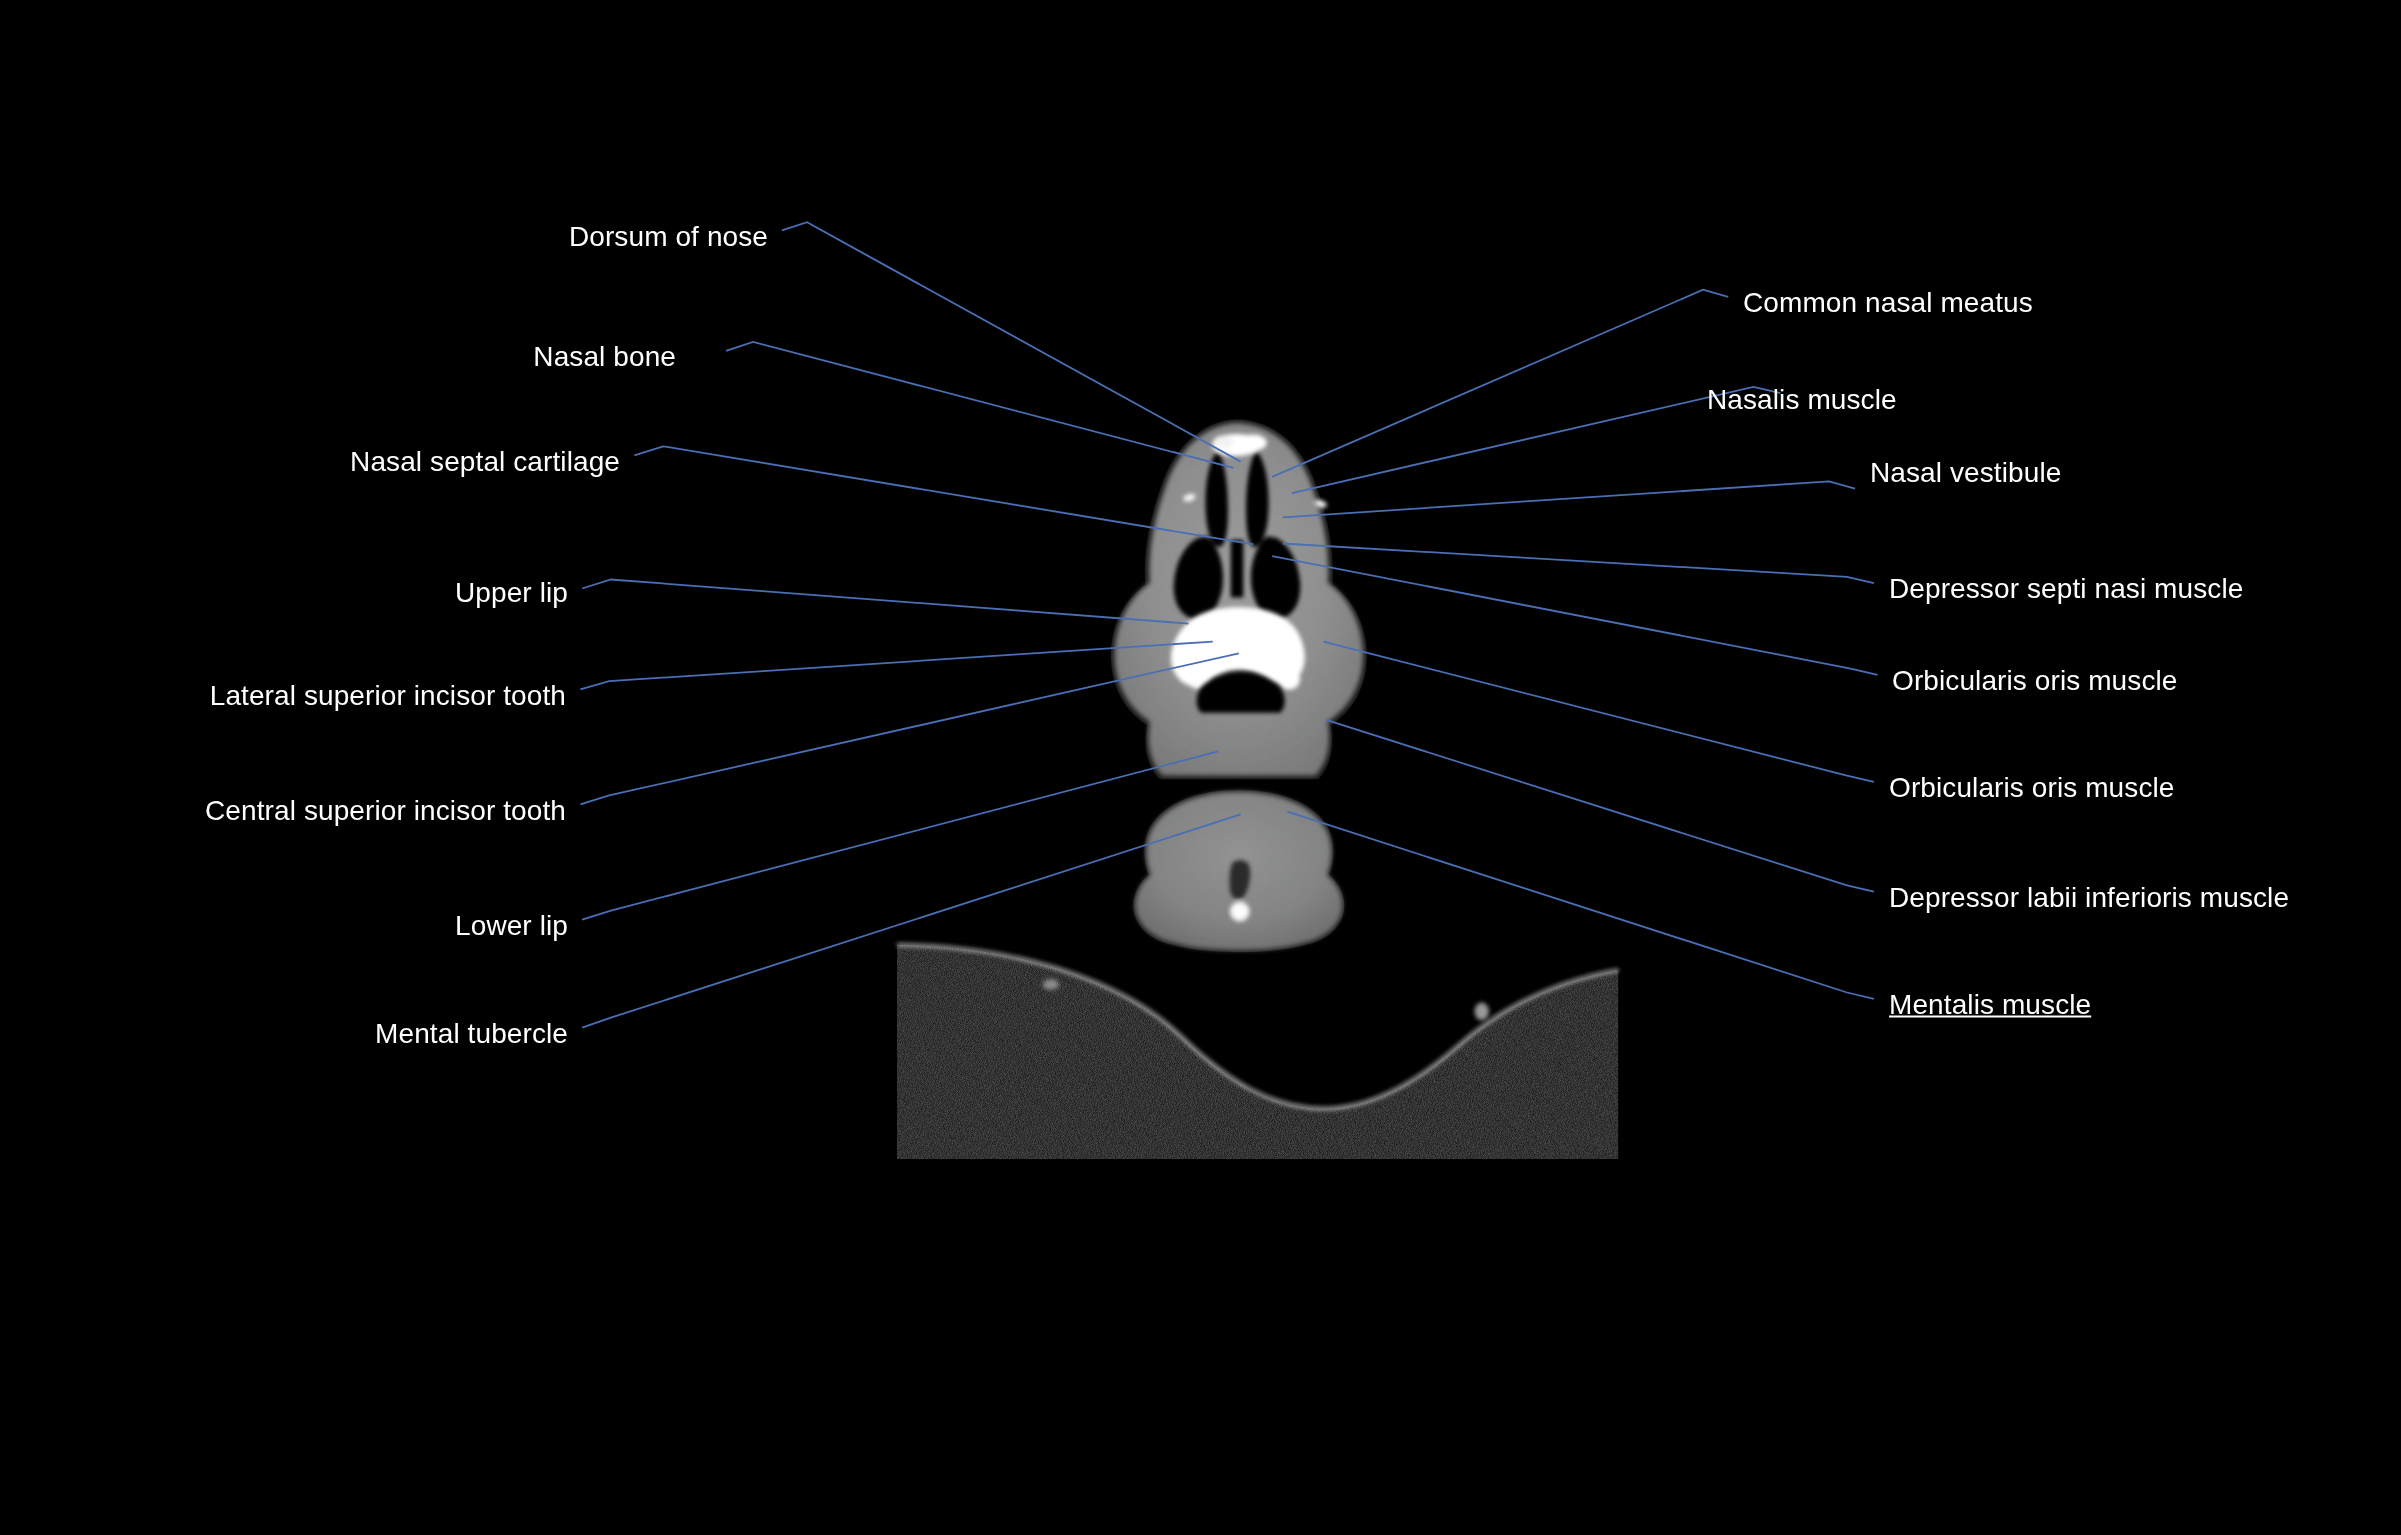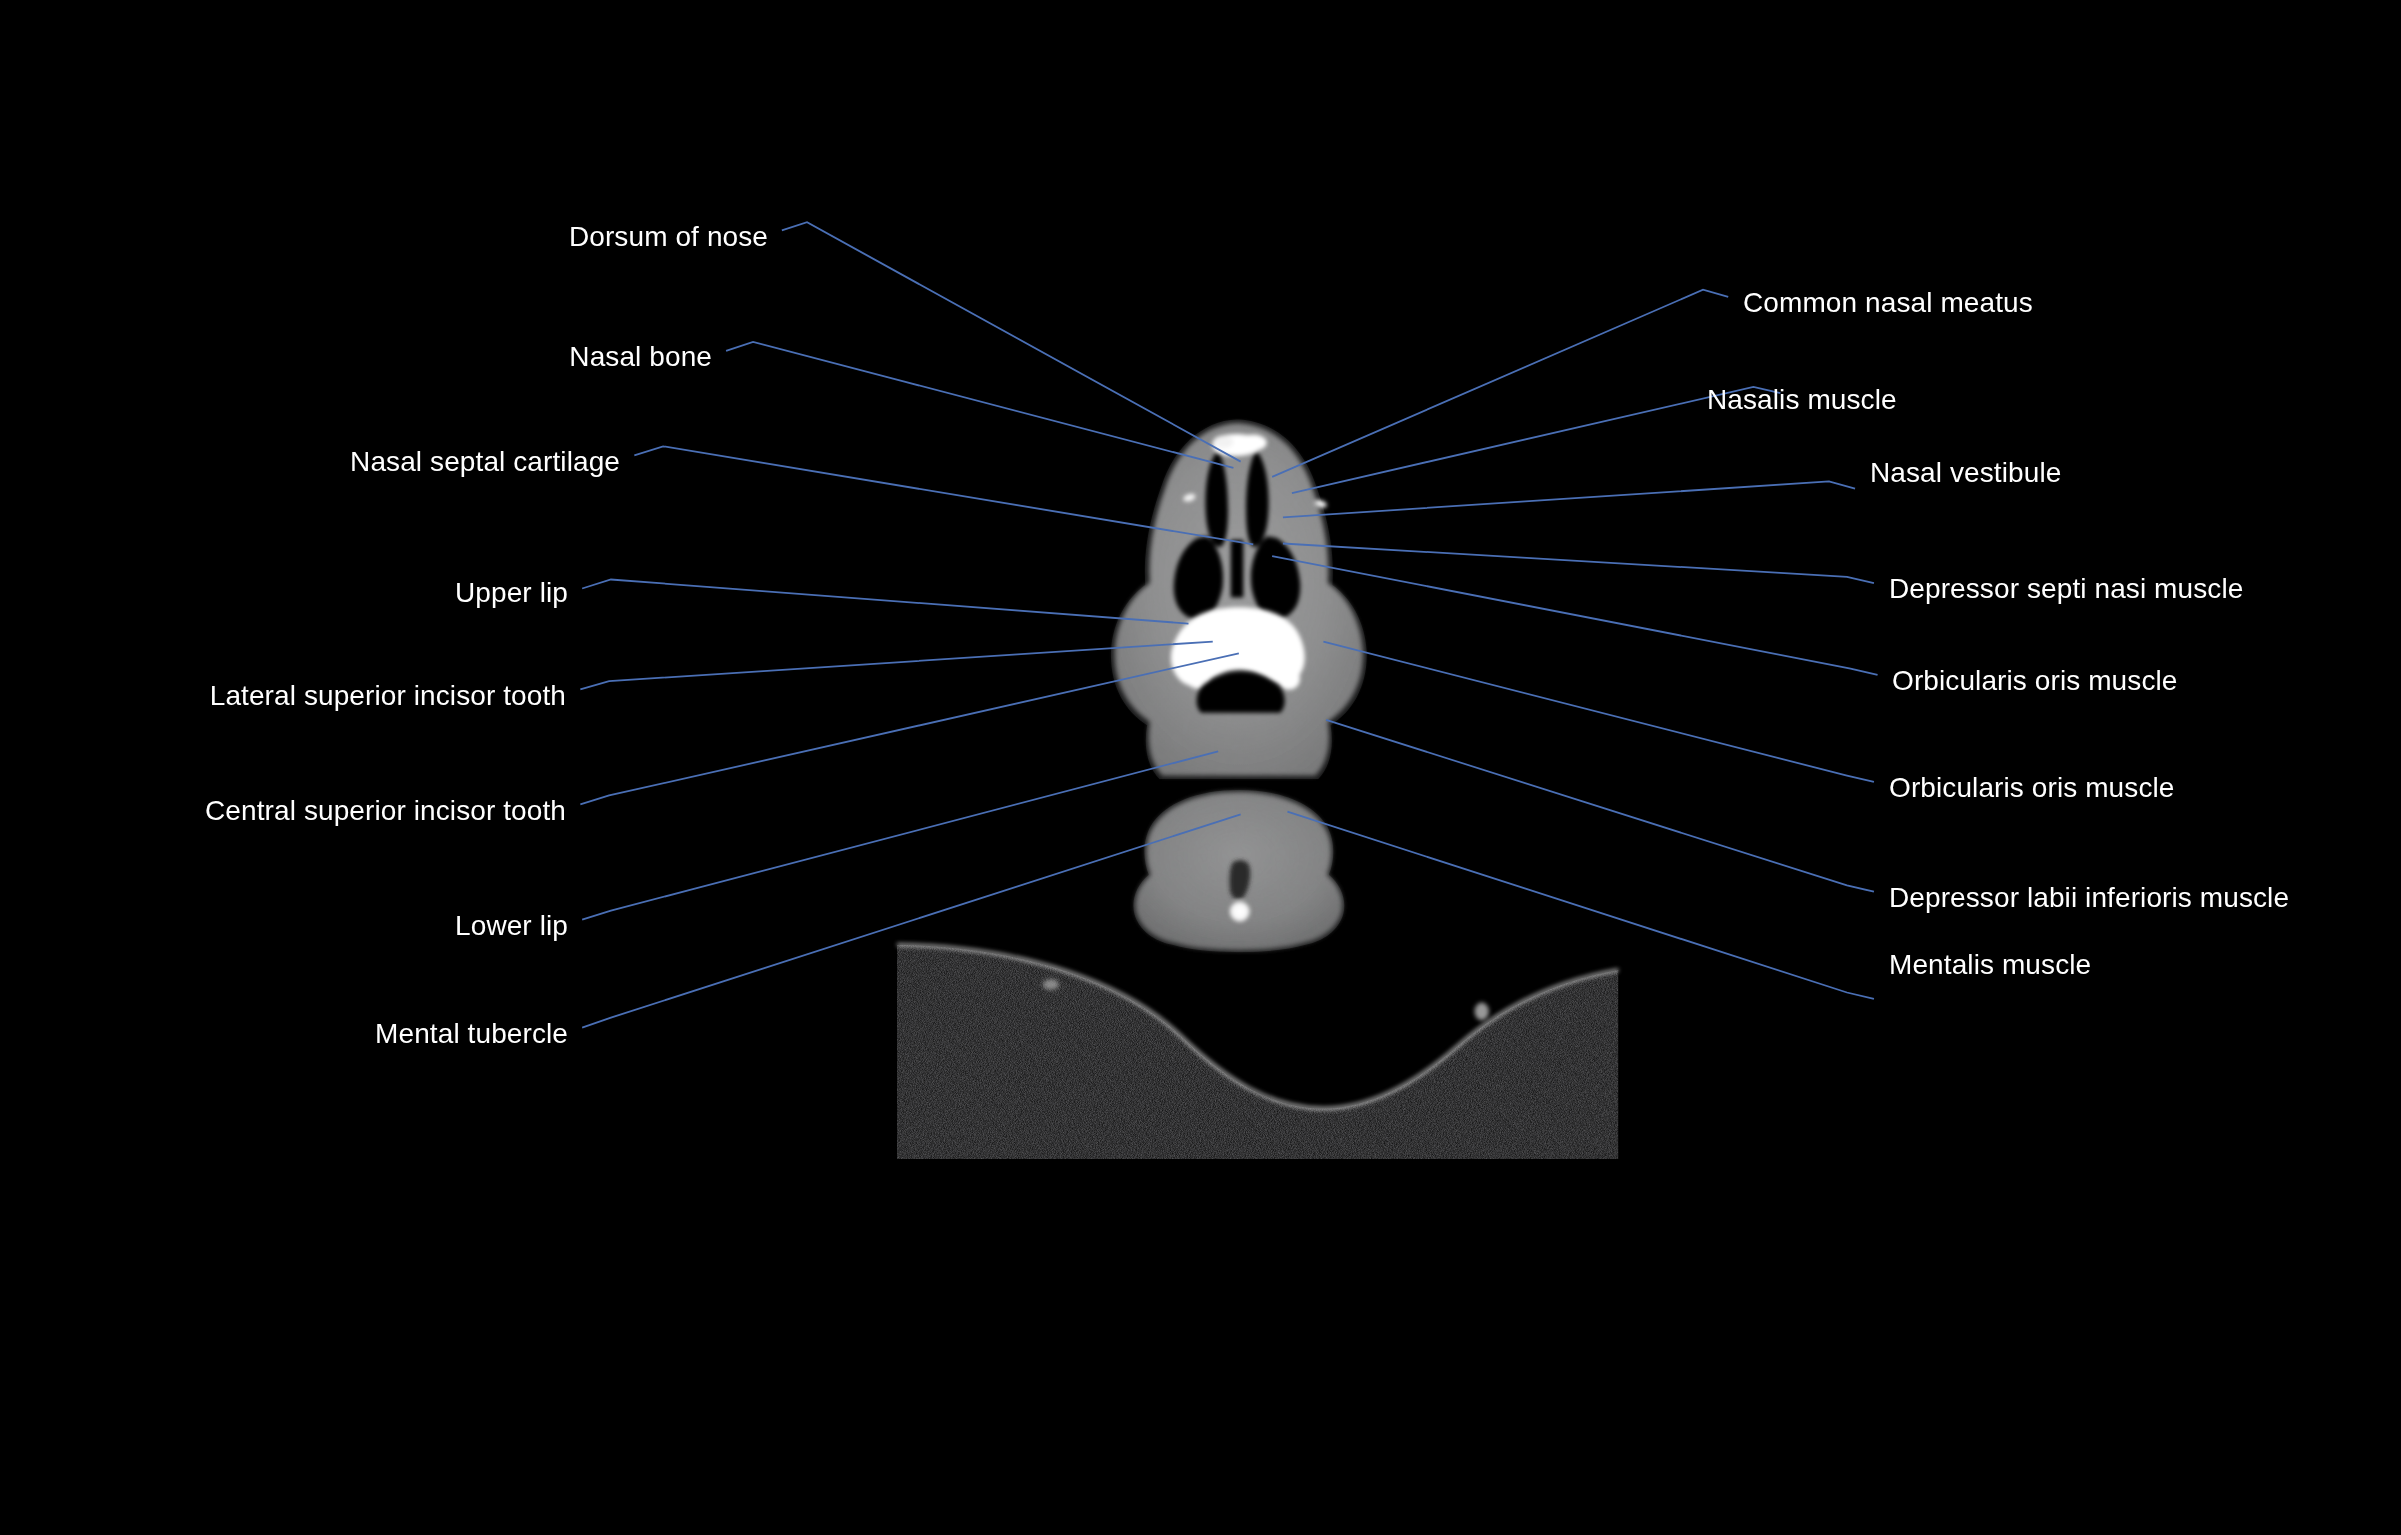--- a/index.html
+++ b/index.html
@@ -216,31 +216,31 @@
       <polyline points="2031,543 2002,535 1395,575" fill="none" stroke="#4a6fb5" stroke-width="2"></polyline>
       <polyline points="2052,648 2022,641 1395,604" fill="none" stroke="#4a6fb5" stroke-width="2"></polyline>
       <polyline points="2056,750 2026,743 1383,618" fill="none" stroke="#4a6fb5" stroke-width="2"></polyline>
       <polyline points="2052,869 2022,862 1440,713" fill="none" stroke="#4a6fb5" stroke-width="2"></polyline>
       <polyline points="2052,991 2022,984 1443,800" fill="none" stroke="#4a6fb5" stroke-width="2"></polyline>
       <polyline points="2052,1110 2022,1103 1400,902" fill="none" stroke="#4a6fb5" stroke-width="2"></polyline>
     </svg>
 
   <div id="labels">
       <div class="label left" style="left: 740px; top: 236px;">Dorsum of nose</div>
-      <div class="label left" style="left: 684px; top: 356px; text-align: center;">Nasal bone</div>
+      <div class="label left" style="left: 648px; top: 356px; text-align: center;">Nasal bone</div>
       <div class="label left" style="left: 592px; top: 461px;">Nasal septal cartilage</div>
       <div class="label left" style="left: 540px; top: 592px;">Upper lip</div>
       <div class="label left" style="left: 538px; top: 695px;">Lateral superior incisor tooth</div>
       <div class="label left" style="left: 538px; top: 810px;">Central superior incisor tooth</div>
       <div class="label left" style="left: 540px; top: 925px;">Lower lip</div>
       <div class="label left" style="left: 540px; top: 1033px;">Mental tubercle</div>
       <div class="label right" style="left: 1715px; top: 302px;">Common nasal meatus</div>
       <div class="label right" style="left: 1679px; top: 399px;">Nasalis muscle</div>
       <div class="label right" style="left: 1842px; top: 472px;">Nasal vestibule</div>
       <div class="label right" style="left: 1861px; top: 588px;">Depressor septi nasi muscle</div>
       <div class="label right" style="left: 1864px; top: 680px;">Orbicularis oris muscle</div>
       <div class="label right" style="left: 1861px; top: 787px;">Orbicularis oris muscle</div>
       <div class="label right" style="left: 1861px; top: 897px;">Depressor labii inferioris muscle</div>
-      <div class="label right" style="left: 1861px; top: 964px;">Mentalis muscle</div>
+      <div class="label right" style="left: 1861px; top: 1004px; text-decoration: underline;">Mentalis muscle</div>
     </div>
 
 </div>
 
 
 </body></html>

